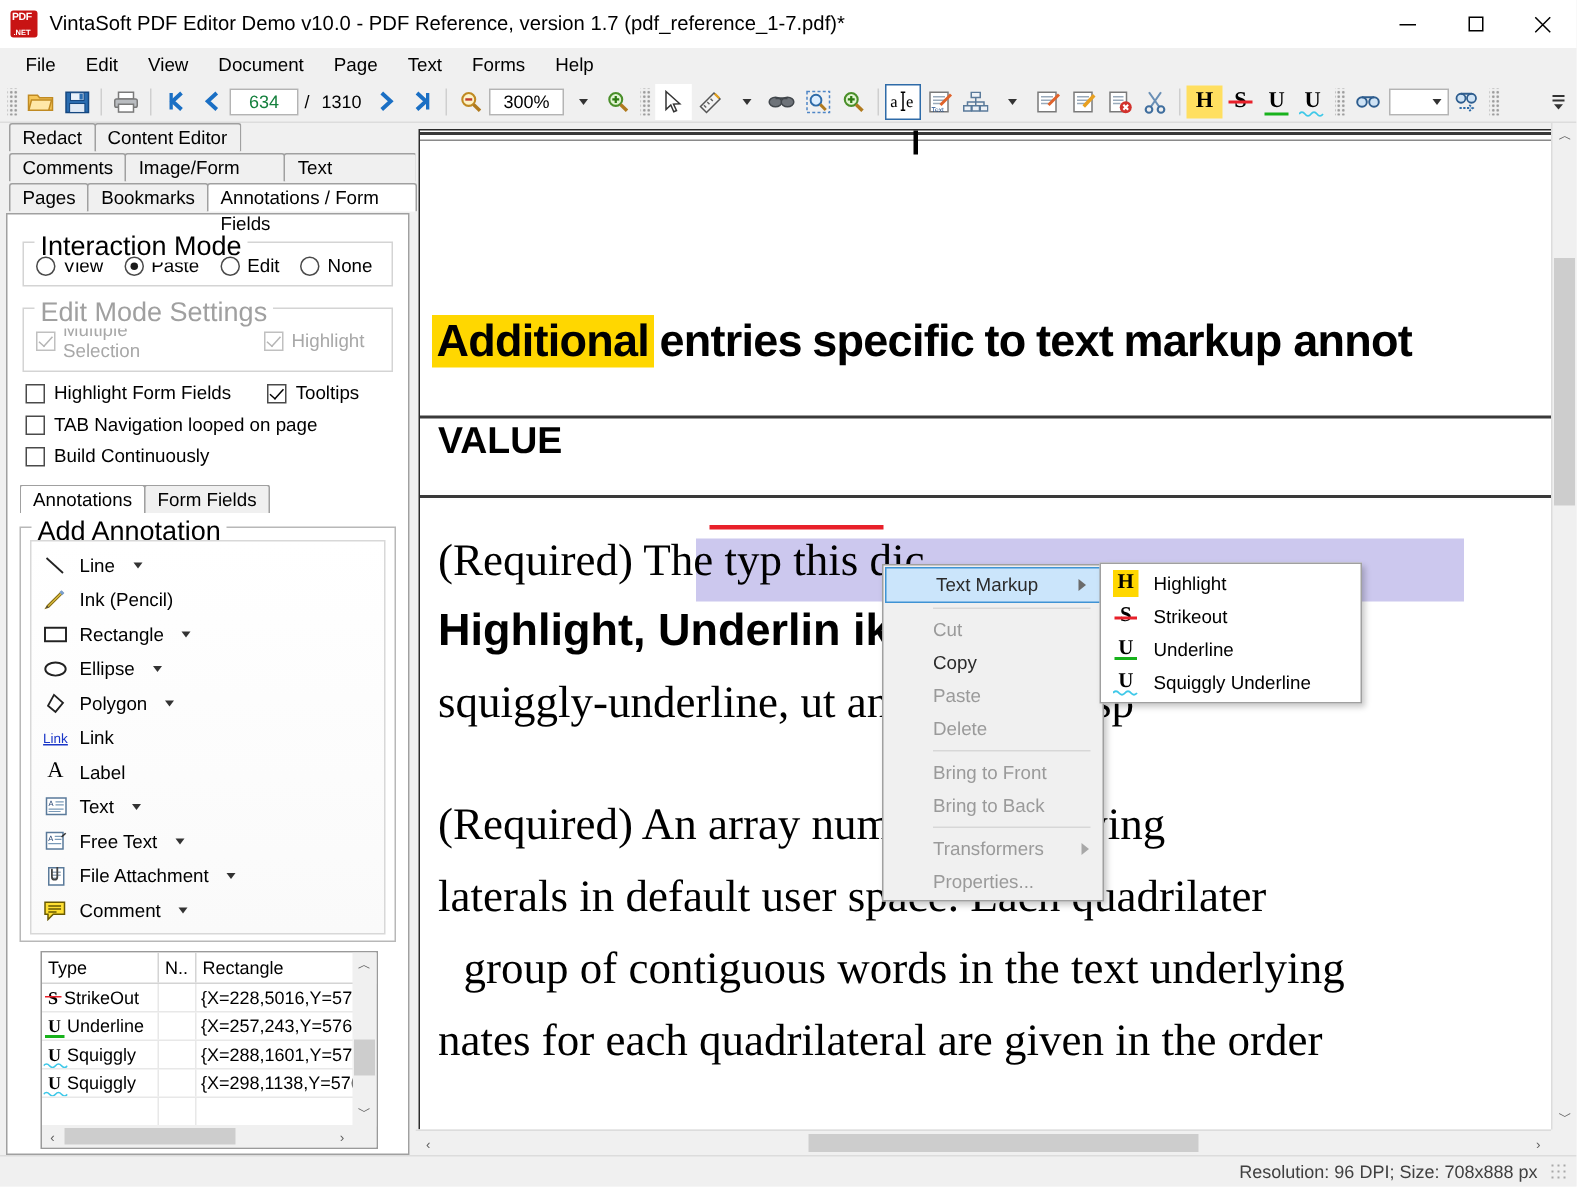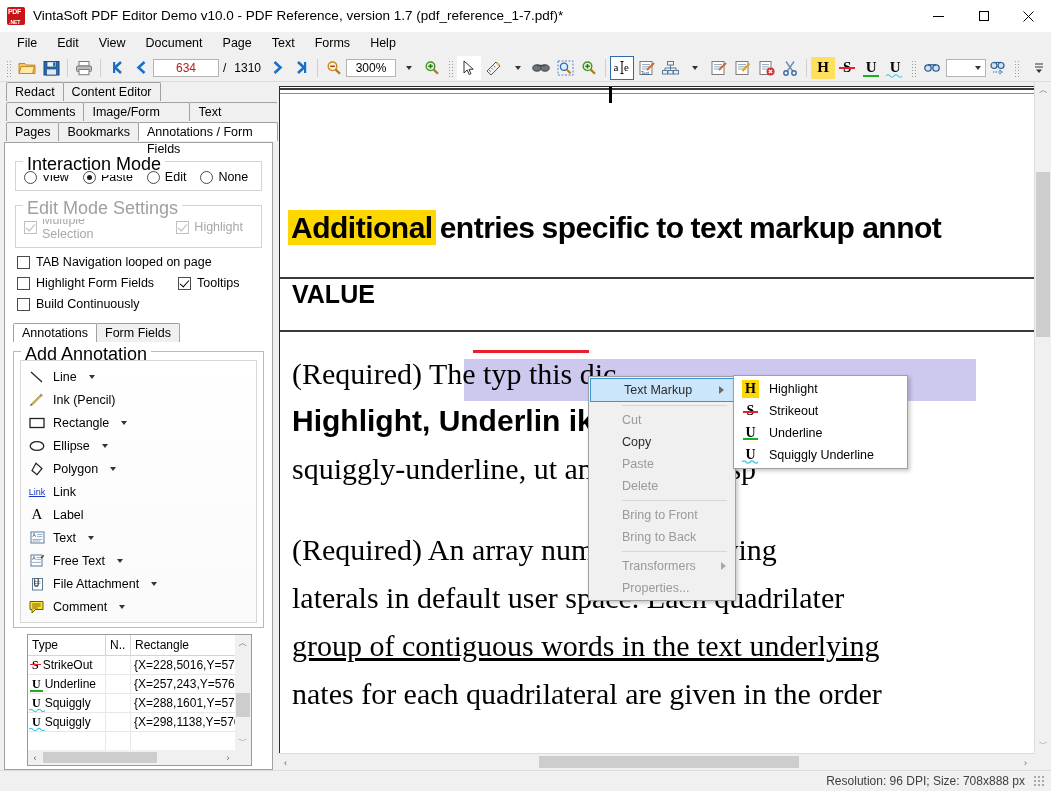--- a/index.html
+++ b/index.html
@@ -50,22 +50,22 @@
     border-bottom:1px solid #dcdcdc;
   }
   .grip{ width:7px; height:18px; margin:0 3px;
     background-image:radial-gradient(circle, #9a9a9a 0.8px, transparent 0.9px);
     background-size:3px 3px; background-position:1px 1px; }
   .sep{ width:1px; height:18px; background:#cfcfcf; margin:0 4px; }
   .tb-btn{ width:24px; height:24px; display:flex; align-items:center; justify-content:center; position:relative;}
   .tb-btn.sel{ background:#fdf6d0; border:1px solid #7aa8d8; }
   .caret{ width:0;height:0;border-left:3.5px solid transparent;border-right:3.5px solid transparent;border-top:4px solid #333; margin-left:1px;}
   .pg-input{
-    width:66px; height:18px; background:#fff; border:1px solid #b4b4b4;
-    text-align:center; font-size:12px; line-height:16px; color:#b91c1c;
+    width:46px; height:18px; background:#fff; border:1px solid #b4b4b4;
+    text-align:center; font-size:12px; line-height:16px; color:#15803d;
   }
   .pg-total{ font-size:12px; margin:0 4px; color:#000;}
   .zoom-input{
     width:50px; height:18px; background:#fff; border:1px solid #b4b4b4;
     text-align:center; font-size:12px; line-height:16px;
   }
   .search-box{
     flex:1; height:18px; background:#fff; border:1px solid #b4b4b4;
     display:flex; align-items:center; margin-left:2px; min-width:40px;
   }
@@ -492,27 +492,27 @@
           </div>
           <div class="opt">
             <span class="chk dis on"></span>
             <span class="lbl dis">Highlight</span>
           </div>
         </div>
       </div>
 
       <div class="chkline">
         <span class="chk"></span>
-        <span class="lbl">TAB Navigation looped on page</span>
-      </div>
-      <div class="chkline">
-        <span class="chk"></span>
         <span class="lbl" style="margin-right:18px;">Highlight Form  Fields</span>
         <span class="chk on"></span>
         <span class="lbl">Tooltips</span>
+      </div>
+      <div class="chkline">
+        <span class="chk"></span>
+        <span class="lbl">TAB Navigation looped on page</span>
       </div>
       <div class="chkline">
         <span class="chk"></span>
         <span class="lbl">Build Continuously</span>
       </div>
 
       <div class="tabrow" style="margin-top:12px;padding-left:2px;">
         <div class="ptab active">Annotations</div>
         <div class="ptab">Form Fields</div>
       </div>
@@ -734,21 +734,21 @@
         <div class="pdf-h" style="top:193px;left:12px;font-size:25px;">VALUE</div>
         <div class="pdf-rule" style="top:243px;"></div>
 
         <div class="sel-band" style="top:272px;left:184px;width:512px;height:42px;"></div>
 
         <div class="pdf-body" style="top:270px;left:12px;font-size:30px;">(Required) The  typ                                  this  dic</div>
         <div class="pdf-body" style="top:317px;left:12px;font-size:30px;font-weight:bold;font-family:'Liberation Sans',sans-serif;">Highlight,  Underlin                         ikeOut</div>
         <div class="pdf-body" style="top:365px;left:12px;font-size:30px;">squiggly-underline,                 ut annotation, resp</div>
         <div class="pdf-body" style="top:446px;left:12px;font-size:30px;">(Required) An array           numbers specifying</div>
         <div class="pdf-body" style="top:494px;left:12px;font-size:30px;">laterals  in  default  user  space.  Each  quadrilater</div>
-        <div class="pdf-body" style="top:542px;left:12px;font-size:30px;text-decoration:underline;">group of contiguous words in the text underlying</div>
+        <div class="pdf-body" style="top:542px;left:29px;font-size:30px;">group of contiguous words in the text underlying</div>
         <div class="pdf-body" style="top:590px;left:12px;font-size:30px;">nates for each quadrilateral are given in the order</div>
       </div>
     </div>
 
     <div class="vscroll">
       <div class="sb-arrow">︿</div>
       <div class="v-thumb" style="top:90px;height:165px;"></div>
       <div class="sb-arrow" style="position:absolute;bottom:0;">﹀</div>
     </div>
 

